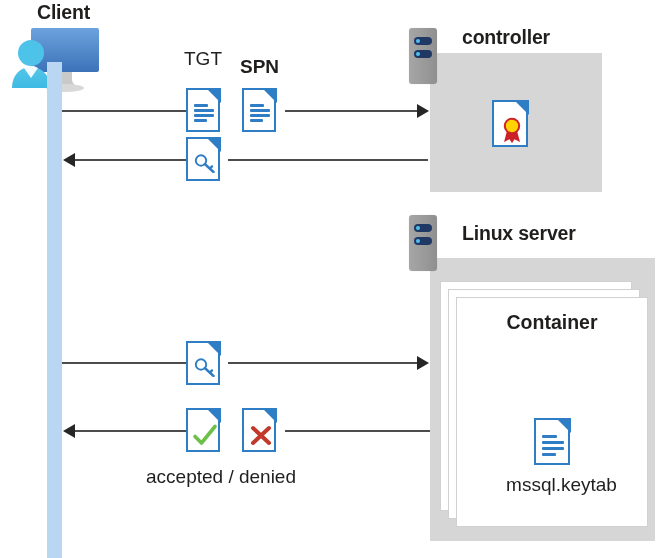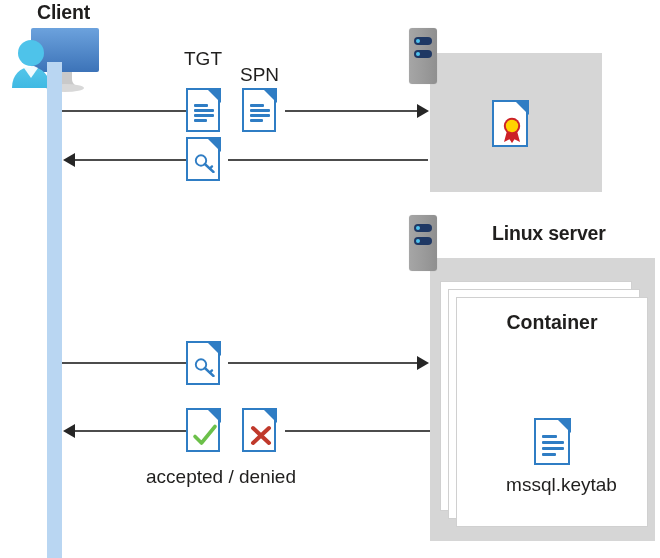--- a/index.html
+++ b/index.html
@@ -37,21 +37,21 @@
   .title {
     position: absolute;
     font-weight: bold;
     color: #201f1e;
     font-size: 19.5px;
     letter-spacing: -0.2px;
     line-height: 1.18;
   }
   .title-client { left: 37px; top: 1px; font-size: 19.5px; }
   .title-dc     { left: 462px; top: 3px; width: 150px; }
-  .title-linux  { left: 462px; top: 222px; margin-left: 30px; }
+  .title-linux  { left: 462px; top: 222px; }
 
   
   .panel {
     position: absolute;
     background: #d6d6d6;
   }
   .panel-dc    { left: 430px; top: 53px;  width: 172px; height: 139px; }
   .panel-linux { left: 430px; top: 258px; width: 225px; height: 283px; }
 
   
@@ -226,21 +226,21 @@
 
   <div class="doc-label" style="left:184px; top:48px;">TGT</div>
   <div class="doc" style="left:186px; top:88px;">
     <div class="fold"></div>
     <div class="ln l0"></div>
     <div class="ln l1"></div>
     <div class="ln l2"></div>
     <div class="ln l3"></div>
   </div>
 
-  <div class="doc-label" style="left:240px; top:64px;">SPN</div>
+  <div class="doc-label" style="left:240px; top:56px;font-weight:bold;">SPN</div>
   <div class="doc" style="left:242px; top:88px;">
     <div class="fold"></div>
     <div class="ln l0"></div>
     <div class="ln l1"></div>
     <div class="ln l2"></div>
     <div class="ln l3"></div>
   </div>
 
   <div class="line" style="left:75px; top:159px; width:111px;"></div>
   <div class="line" style="left:228px; top:159px; width:200px;"></div>
@@ -255,21 +255,21 @@
         <path d="M16 15.5 L18 13.4" stroke="#2f7dc4" stroke-width="2.4" stroke-linecap="round"></path>
       </svg>
     </div>
   </div>
 
   <div class="panel panel-dc"></div>
   <div class="server-icon server-dc">
     <div class="bay b1"></div>
     <div class="bay b2"></div>
   </div>
-  <div class="title title-dc"><br></div>
+  <div class="title title-dc"><br><span>controller</span></div>
 
   <div class="doc" style="left:492px; top:100px; width:36px; height:47px;">
     <div class="fold"></div>
     <div class="abs" style="left:5px; top:11px; width:26px; height:30px;">
       <svg viewBox="0 0 26 30" width="26" height="30">
         <path d="M8 18 L5 29 L10.5 26.2 L13 30 L15 19 Z" fill="#cc2127"></path>
         <path d="M18 18 L21 29 L15.5 26.2 L13 30 L11 19 Z" fill="#cc2127"></path>
         <circle cx="13" cy="13" r="8.2" fill="#cc2127"></circle>
         <circle cx="13" cy="13" r="6.2" fill="#ffd200"></circle>
       </svg>

